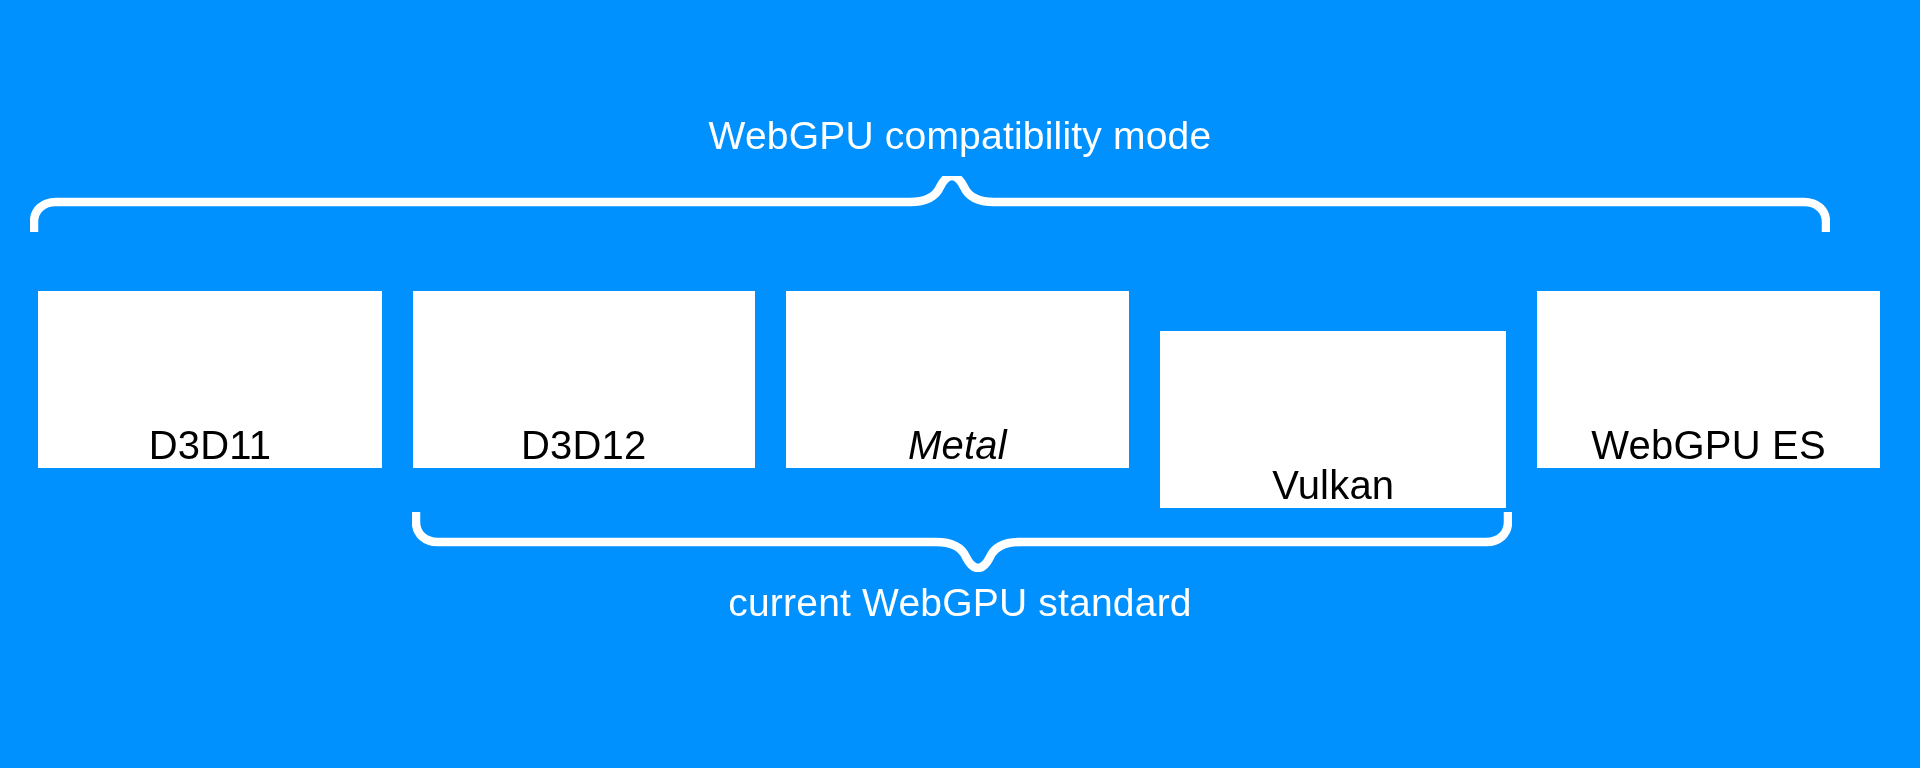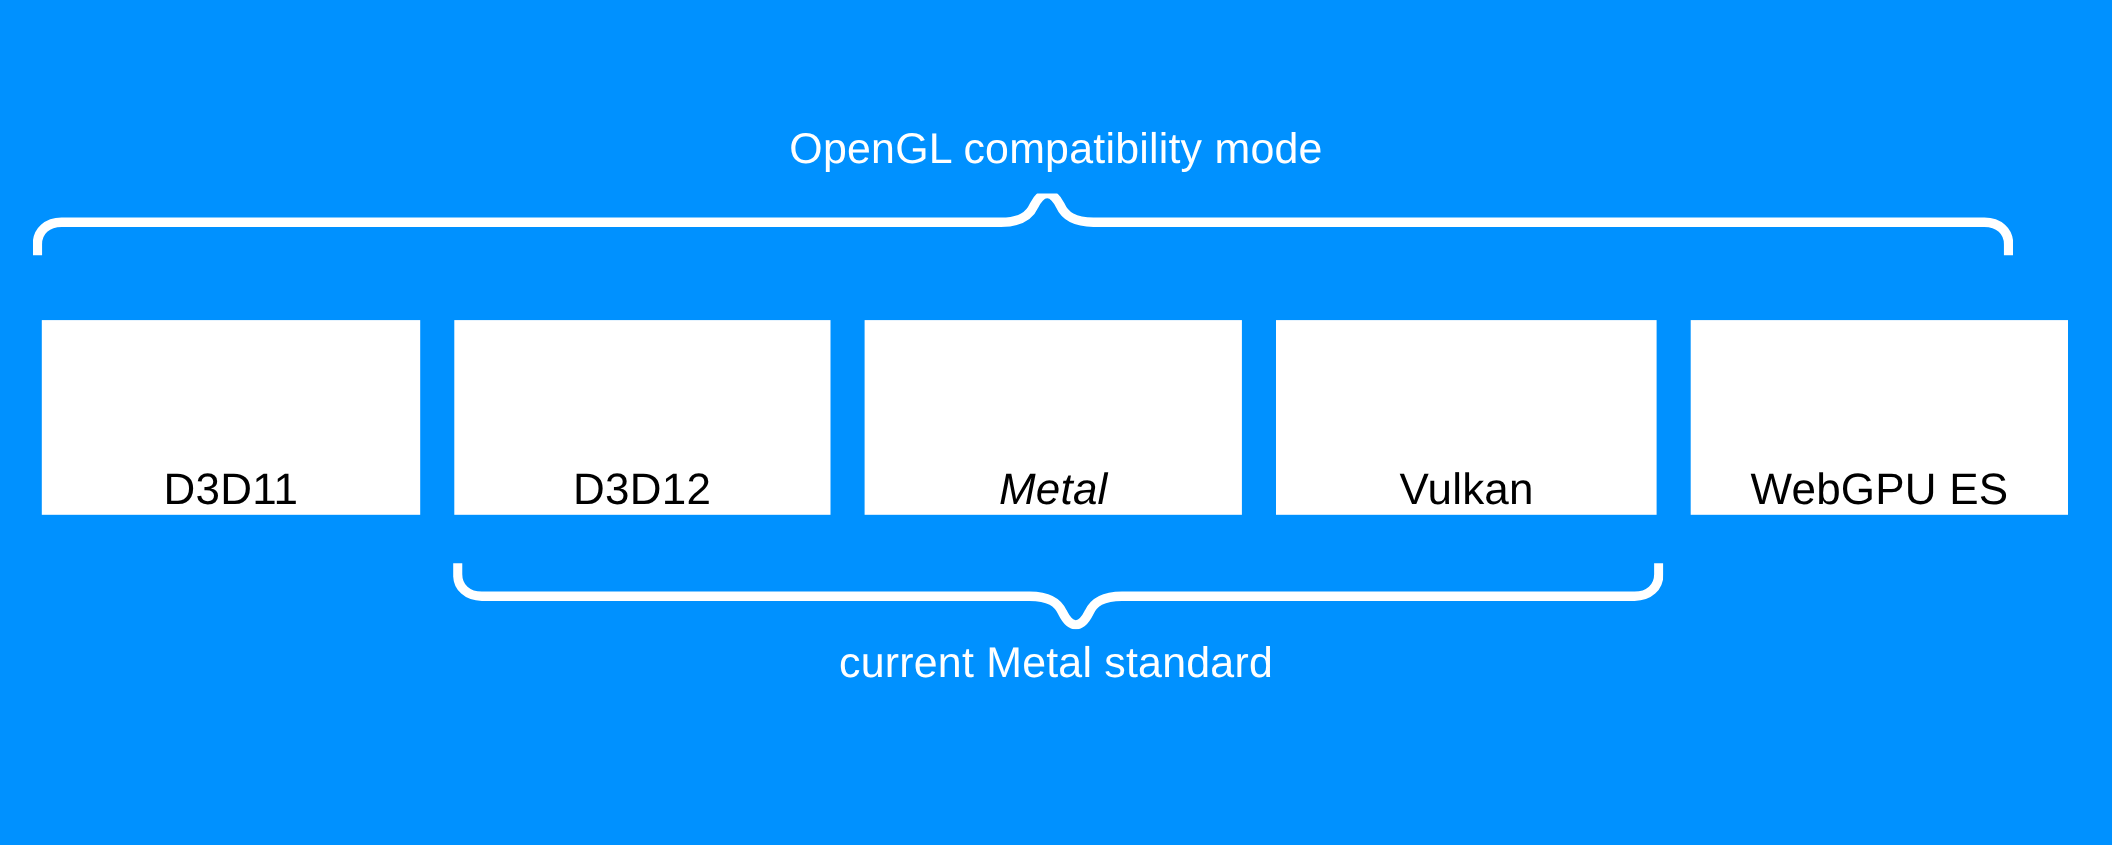--- a/index.html
+++ b/index.html
@@ -87,29 +87,29 @@
     color: #000000;
     font-size: 40px;
     font-weight: 400;
     letter-spacing: 0.2px;
     white-space: nowrap;
   }
   
   .api-box.w-d3d11   { width: 345px; }
   .api-box.w-d3d12   { width: 343px; }
   .api-box.w-metal   { width: 345px; font-style: italic; }
-  .api-box.w-vulkan  { width: 347px; }
+  .api-box.w-vulkan  { width: 347px; margin-top: 40px; }
   .api-box.w-opengl  { width: 344px; }
 </style>
 </head>
 <body>
 
 <div id="diagram-root">
 
-  <div class="top-label">OpenGL compatibility mode</div>
+  <div class="top-label">WebGPU compatibility mode</div>
 
   <svg class="brace brace-top" width="1800" height="56" viewBox="0 0 1800 56" fill="none" xmlns="http://www.w3.org/2000/svg" aria-hidden="true">
     <path d="M 4 56
              L 4 46
              C 4 34 13 26 26 26
              L 880 26
              C 898 26 906 20 910 11
              C 914 3 918 0 922 0
              C 926 0 930 3 934 11
              C 938 20 946 26 964 26
@@ -143,15 +143,15 @@
              L 524 30
              C 542 30 550 36 554 45
              C 558 53 562 56 566 56
              C 570 56 574 53 578 45
              C 582 36 590 30 608 30
              L 1074 30
              C 1087 30 1096 22 1096 10
              L 1096 0" stroke="#ffffff" stroke-width="8.5" stroke-linecap="round" stroke-linejoin="round"></path>
   </svg>
 
-  <div class="bottom-label">current Metal standard</div>
+  <div class="bottom-label">current WebGPU standard</div>
 
 </div>
 
 </body></html>

